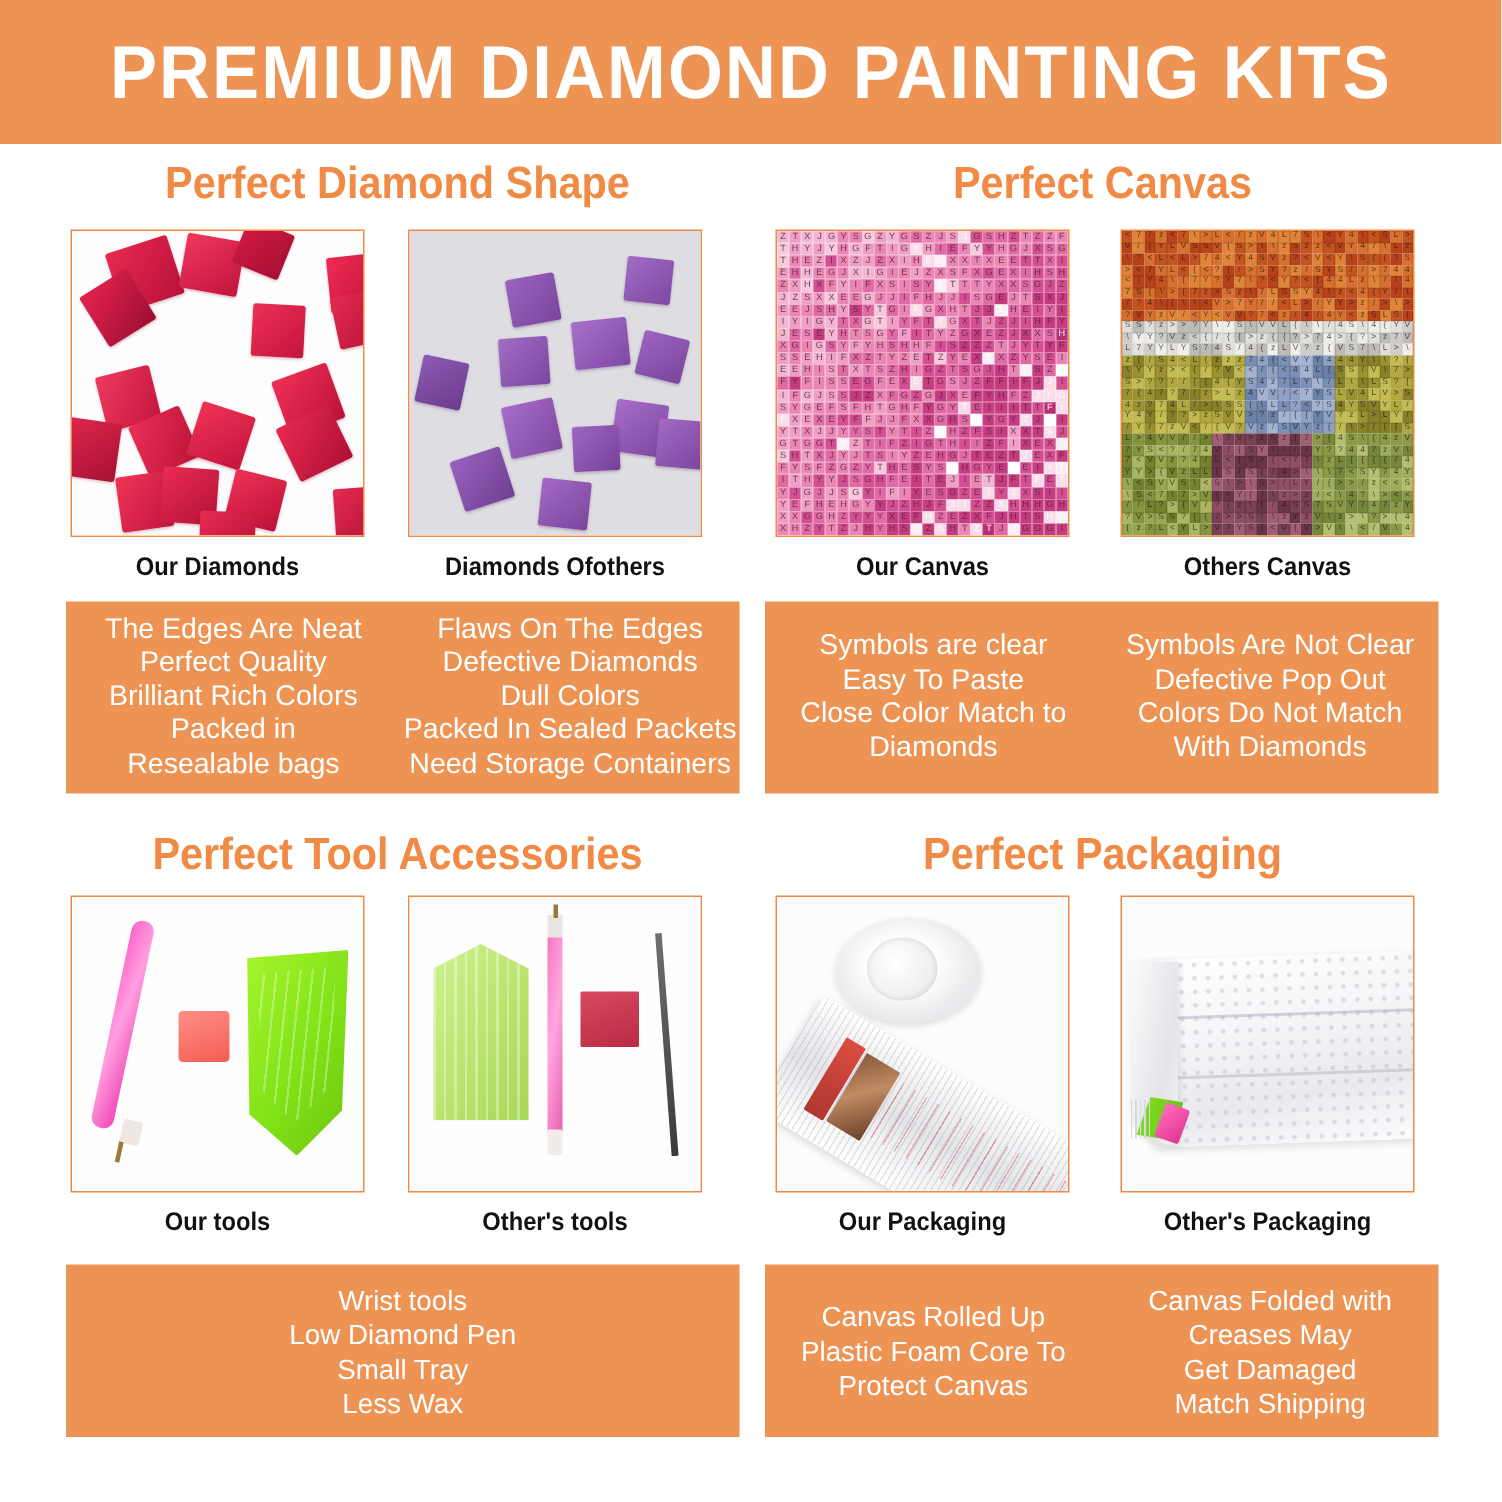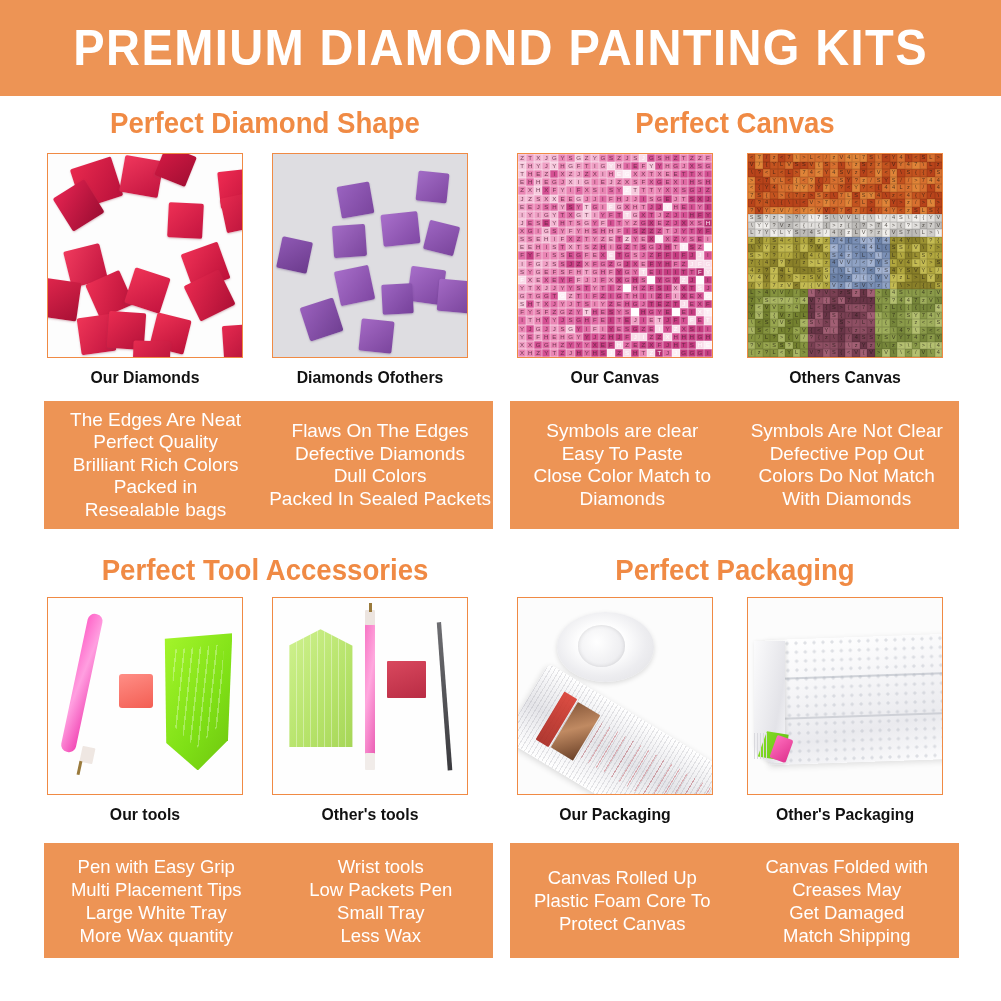--- a/index.html
+++ b/index.html
@@ -1523,20 +1523,21 @@
       <div class="ln">Perfect Quality</div>
       <div class="ln">Brilliant Rich Colors</div>
       <div class="ln">Packed in</div>
       <div class="ln">Resealable bags</div>
     </div>
     <div class="col">
       <div class="ln">Flaws On The Edges</div>
       <div class="ln">Defective Diamonds</div>
       <div class="ln">Dull Colors</div>
       <div class="ln">Packed In Sealed Packets</div>
+      <div class="ln">Need Storage Containers</div>
     </div>
   </div>
 
   <div class="panel" style="left:510px;top:401px;width:449px;height:128px;">
     <div class="col">
       <div class="ln">Symbols are clear</div>
       <div class="ln">Easy To Paste</div>
       <div class="ln">Close Color Match to</div>
       <div class="ln">Diamonds</div>
     </div>
@@ -1639,28 +1640,22 @@
     </div>
   </div>
 
   <div class="cap" style="left:47px;top:805px;width:196px;">Our tools</div>
   <div class="cap" style="left:272px;top:805px;width:196px;">Other's tools</div>
   <div class="cap" style="left:517px;top:805px;width:196px;">Our Packaging</div>
   <div class="cap" style="left:747px;top:805px;width:196px;">Other's Packaging</div>
 
   <div class="panel small" style="left:44px;top:843px;width:449px;height:115px;">
     <div class="col">
-      <div class="ln">Pen with Easy Grip</div>
-      <div class="ln">Multi Placement Tips</div>
-      <div class="ln">Large White Tray</div>
-      <div class="ln">More Wax quantity</div>
-    </div>
-    <div class="col">
       <div class="ln">Wrist tools</div>
-      <div class="ln">Low Packets Pen</div>
+      <div class="ln">Low Diamond Pen</div>
       <div class="ln">Small Tray</div>
       <div class="ln">Less Wax</div>
     </div>
   </div>
 
   <div class="panel small" style="left:510px;top:843px;width:449px;height:115px;">
     <div class="col">
       <div class="ln">Canvas Rolled Up</div>
       <div class="ln">Plastic Foam Core To</div>
       <div class="ln">Protect Canvas</div>

